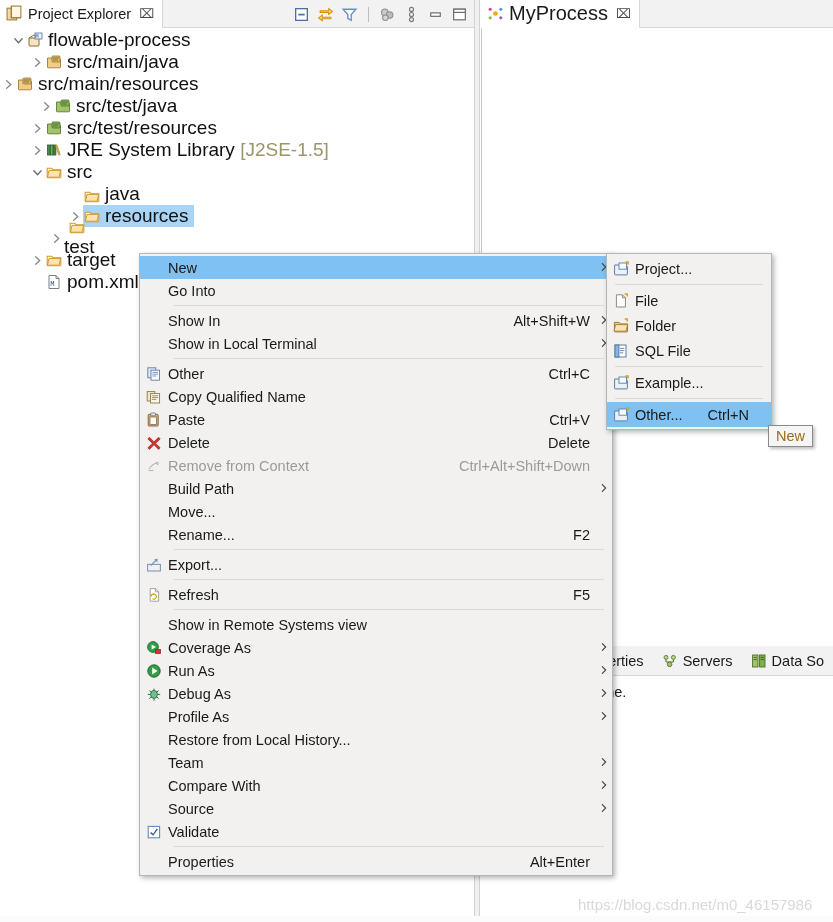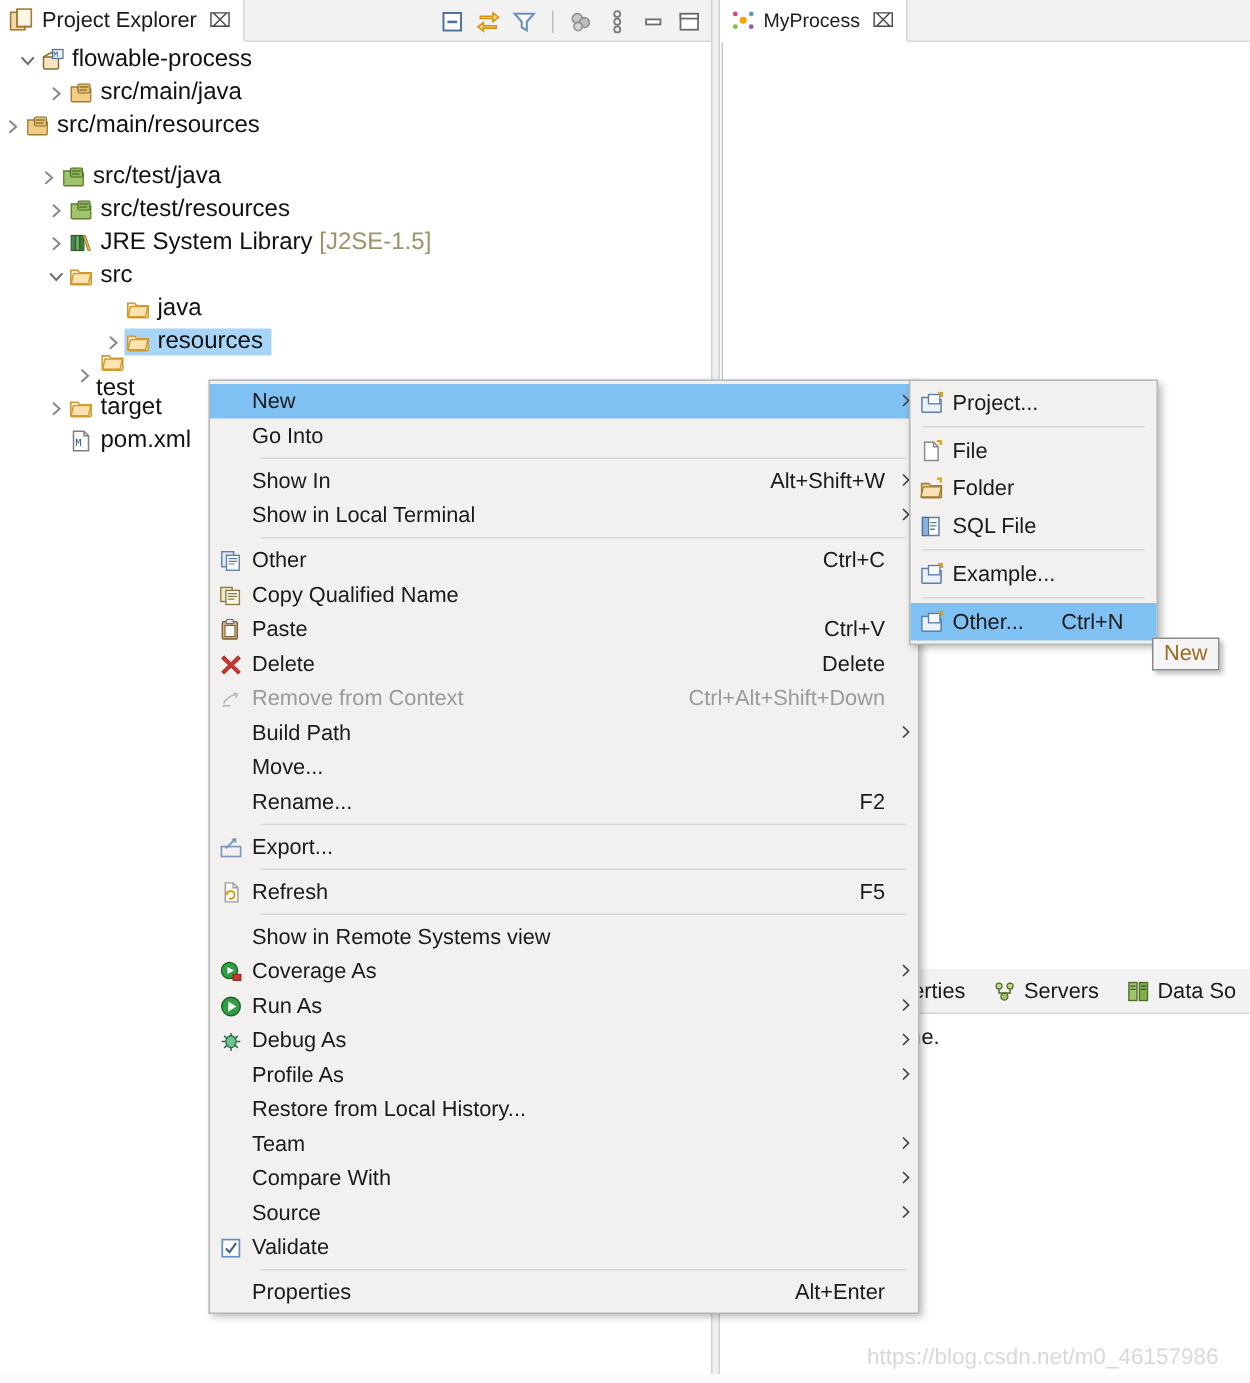--- a/index.html
+++ b/index.html
@@ -56,21 +56,21 @@
     position: relative; height: 22px; display: flex; align-items: center;
     white-space: nowrap;
   }
   .twist {
     width: 16px; height: 22px; flex: 0 0 16px;
     display: flex; align-items: center; justify-content: center;
     color: #6e6e6e; font-size: 11px;
   }
   .tico { width: 18px; height: 18px; flex: 0 0 18px; margin-right: 4px;
           display: flex; align-items: center; justify-content: center; }
-  .tlabel { font-size: 16px; color: #111; }
+  .tlabel { font-size: 19px; color: #111; }
   .tlabel .dim { color: #9c9569; }
   .tsel { background: #a8d4f7; padding-right: 6px; border-radius: 1px; }
 
   
   #divider {
     position: absolute; left: 474px; top: 0; width: 6px; height: 922px;
     background: #f0f0f0; border-left: 1px solid #d2d2d2; border-right: 1px solid #d2d2d2;
   }
 
   
@@ -80,21 +80,21 @@
   }
   .ed-tabbar {
     position: absolute; left: 0; top: 0; right: 0; height: 28px;
     background: #f2f2f2; border-bottom: 1px solid #d6d6d6;
   }
   .ed-tab {
     position: absolute; left: 0; top: 0; height: 28px; background: #ffffff;
     display: flex; align-items: center; gap: 5px; padding: 0 8px 0 6px;
     border-right: 1px solid #d6d6d6; border-bottom: 1px solid #fff;
   }
-  .ed-tab-title { font-size: 13px; color: #1a1a1a; }
+  .ed-tab-title { font-size: 20px; color: #1a1a1a; }
   #canvas {
     position: absolute; left: 0; top: 28px; right: 0; height: 617px;
     background: #ffffff; border-left: 1px solid #c8c8c8;
   }
   
   #bottom-view {
     position: absolute; left: 0; top: 646px; right: 0; bottom: 0;
     background: #ffffff;
   }
   .bv-tabbar {
@@ -266,21 +266,21 @@
             <span class="tico">
               <svg width="16" height="16" viewBox="0 0 16 16">
                 <path d="M1.5 4 h5 l1.2 1.5 h6.8 v7.5 a.8 .8 0 0 1 -.8 .8 h-11.4 a.8 .8 0 0 1 -.8 -.8 z" fill="#f3cd86" stroke="#a07c36" stroke-width="0.9"></path>
                 <rect x="6" y="2" width="8" height="6" rx="1" fill="#e6c16c" stroke="#8a6d2f" stroke-width="0.8"></rect>
                 <path d="M7 4 h6 M7 6 h5" stroke="#6b5420" stroke-width="0.8"></path>
               </svg>
             </span>
             <span class="tlabel">src/main/resources</span>
           </span>
         </div>
-        <div class="trow" style="padding-left: 24px; margin-top: 12px;">
+        <div class="trow" style="padding-left: 38px;">
           <span class="twist">
             <svg width="11" height="11" viewBox="0 0 12 12">
               <path d="M4 2 L8.4 6 L4 10" fill="none" stroke="#8a8a8a" stroke-width="1.5" stroke-linecap="round"></path>
             </svg>
           </span>
           <span style="display: flex; align-items: center;">
             <span class="tico">
               <svg width="16" height="16" viewBox="0 0 16 16">
                 <path d="M1.5 4 h5 l1.2 1.5 h6.8 v7.5 a.8 .8 0 0 1 -.8 .8 h-11.4 a.8 .8 0 0 1 -.8 -.8 z" fill="#9fc46b" stroke="#5d7c33" stroke-width="0.9"></path>
                 <rect x="6" y="2" width="8" height="6" rx="1" fill="#8fb85b" stroke="#4d6a28" stroke-width="0.8"></rect>

